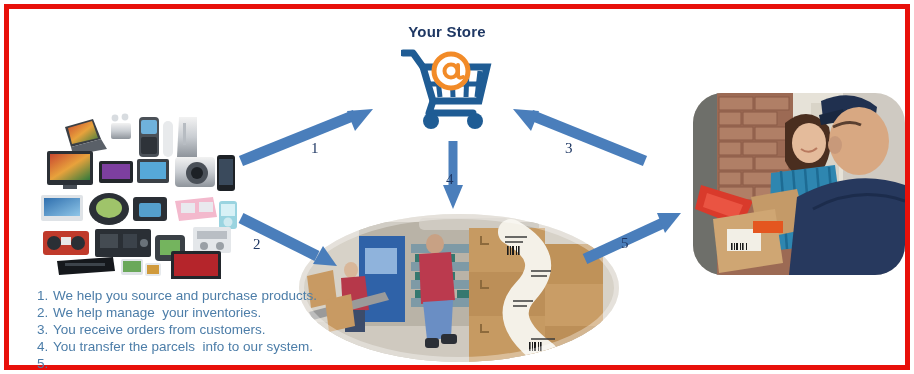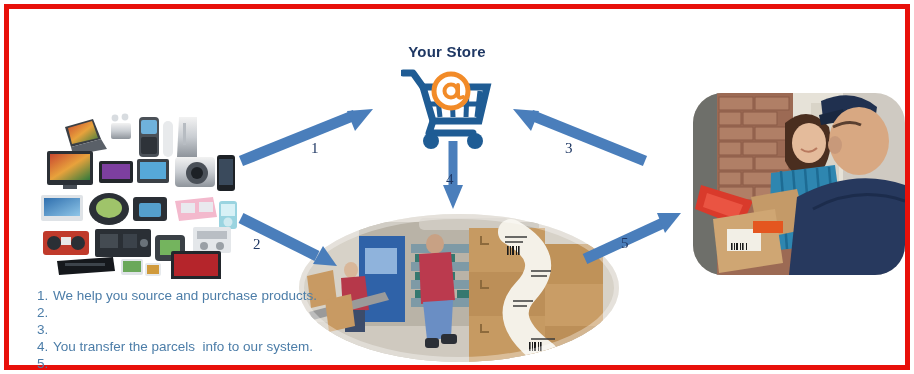--- a/index.html
+++ b/index.html
@@ -5,21 +5,21 @@
   html,body{margin:0;padding:0;background:#ffffff;}
   body{width:914px;height:374px;overflow:hidden;
        font-family:"Liberation Sans",sans-serif;}
 
   #canvas{position:relative;width:914px;height:374px;box-sizing:border-box;
           background:#ffffff;padding:4px;}
   #frame{position:relative;width:100%;height:100%;box-sizing:border-box;
          border:5px solid #E8100A;background:#ffffff;}
 
   
-  #store-node{position:absolute;left:378px;top:14px;width:120px;height:112px;margin-top:20px;}
+  #store-node{position:absolute;left:378px;top:14px;width:120px;height:112px;}
   #store-title{position:absolute;left:0;top:0;width:120px;text-align:center;
                font-size:15px;font-weight:bold;color:#1F3864;letter-spacing:.2px;}
   #store-cart{position:absolute;left:14px;top:22px;}
 
   
   #products{position:absolute;left:18px;top:100px;width:212px;height:170px;}
   #products svg{display:block;}
 
   
   #warehouse{position:absolute;left:290px;top:205px;width:320px;height:148px;
@@ -411,23 +411,25 @@
   </svg>
   <div id="num5" class="arrow-num">5</div>
 
   <div id="legend">
     <div class="legend-line">
       <span class="legend-num">1.</span>
       <span>We help you source and purchase products.</span>
     </div>
     <div class="legend-line">
       <span class="legend-num">2.</span>
+      <span>We help manage  your inventories.</span>
     </div>
     <div class="legend-line">
       <span class="legend-num">3.</span>
+      <span>You receive orders from customers.</span>
     </div>
     <div class="legend-line">
       <span class="legend-num">4.</span>
       <span>You transfer the parcels  info to our system.</span>
     </div>
     <div class="legend-line">
       <span class="legend-num">5.</span>
     </div>
   </div>
 

